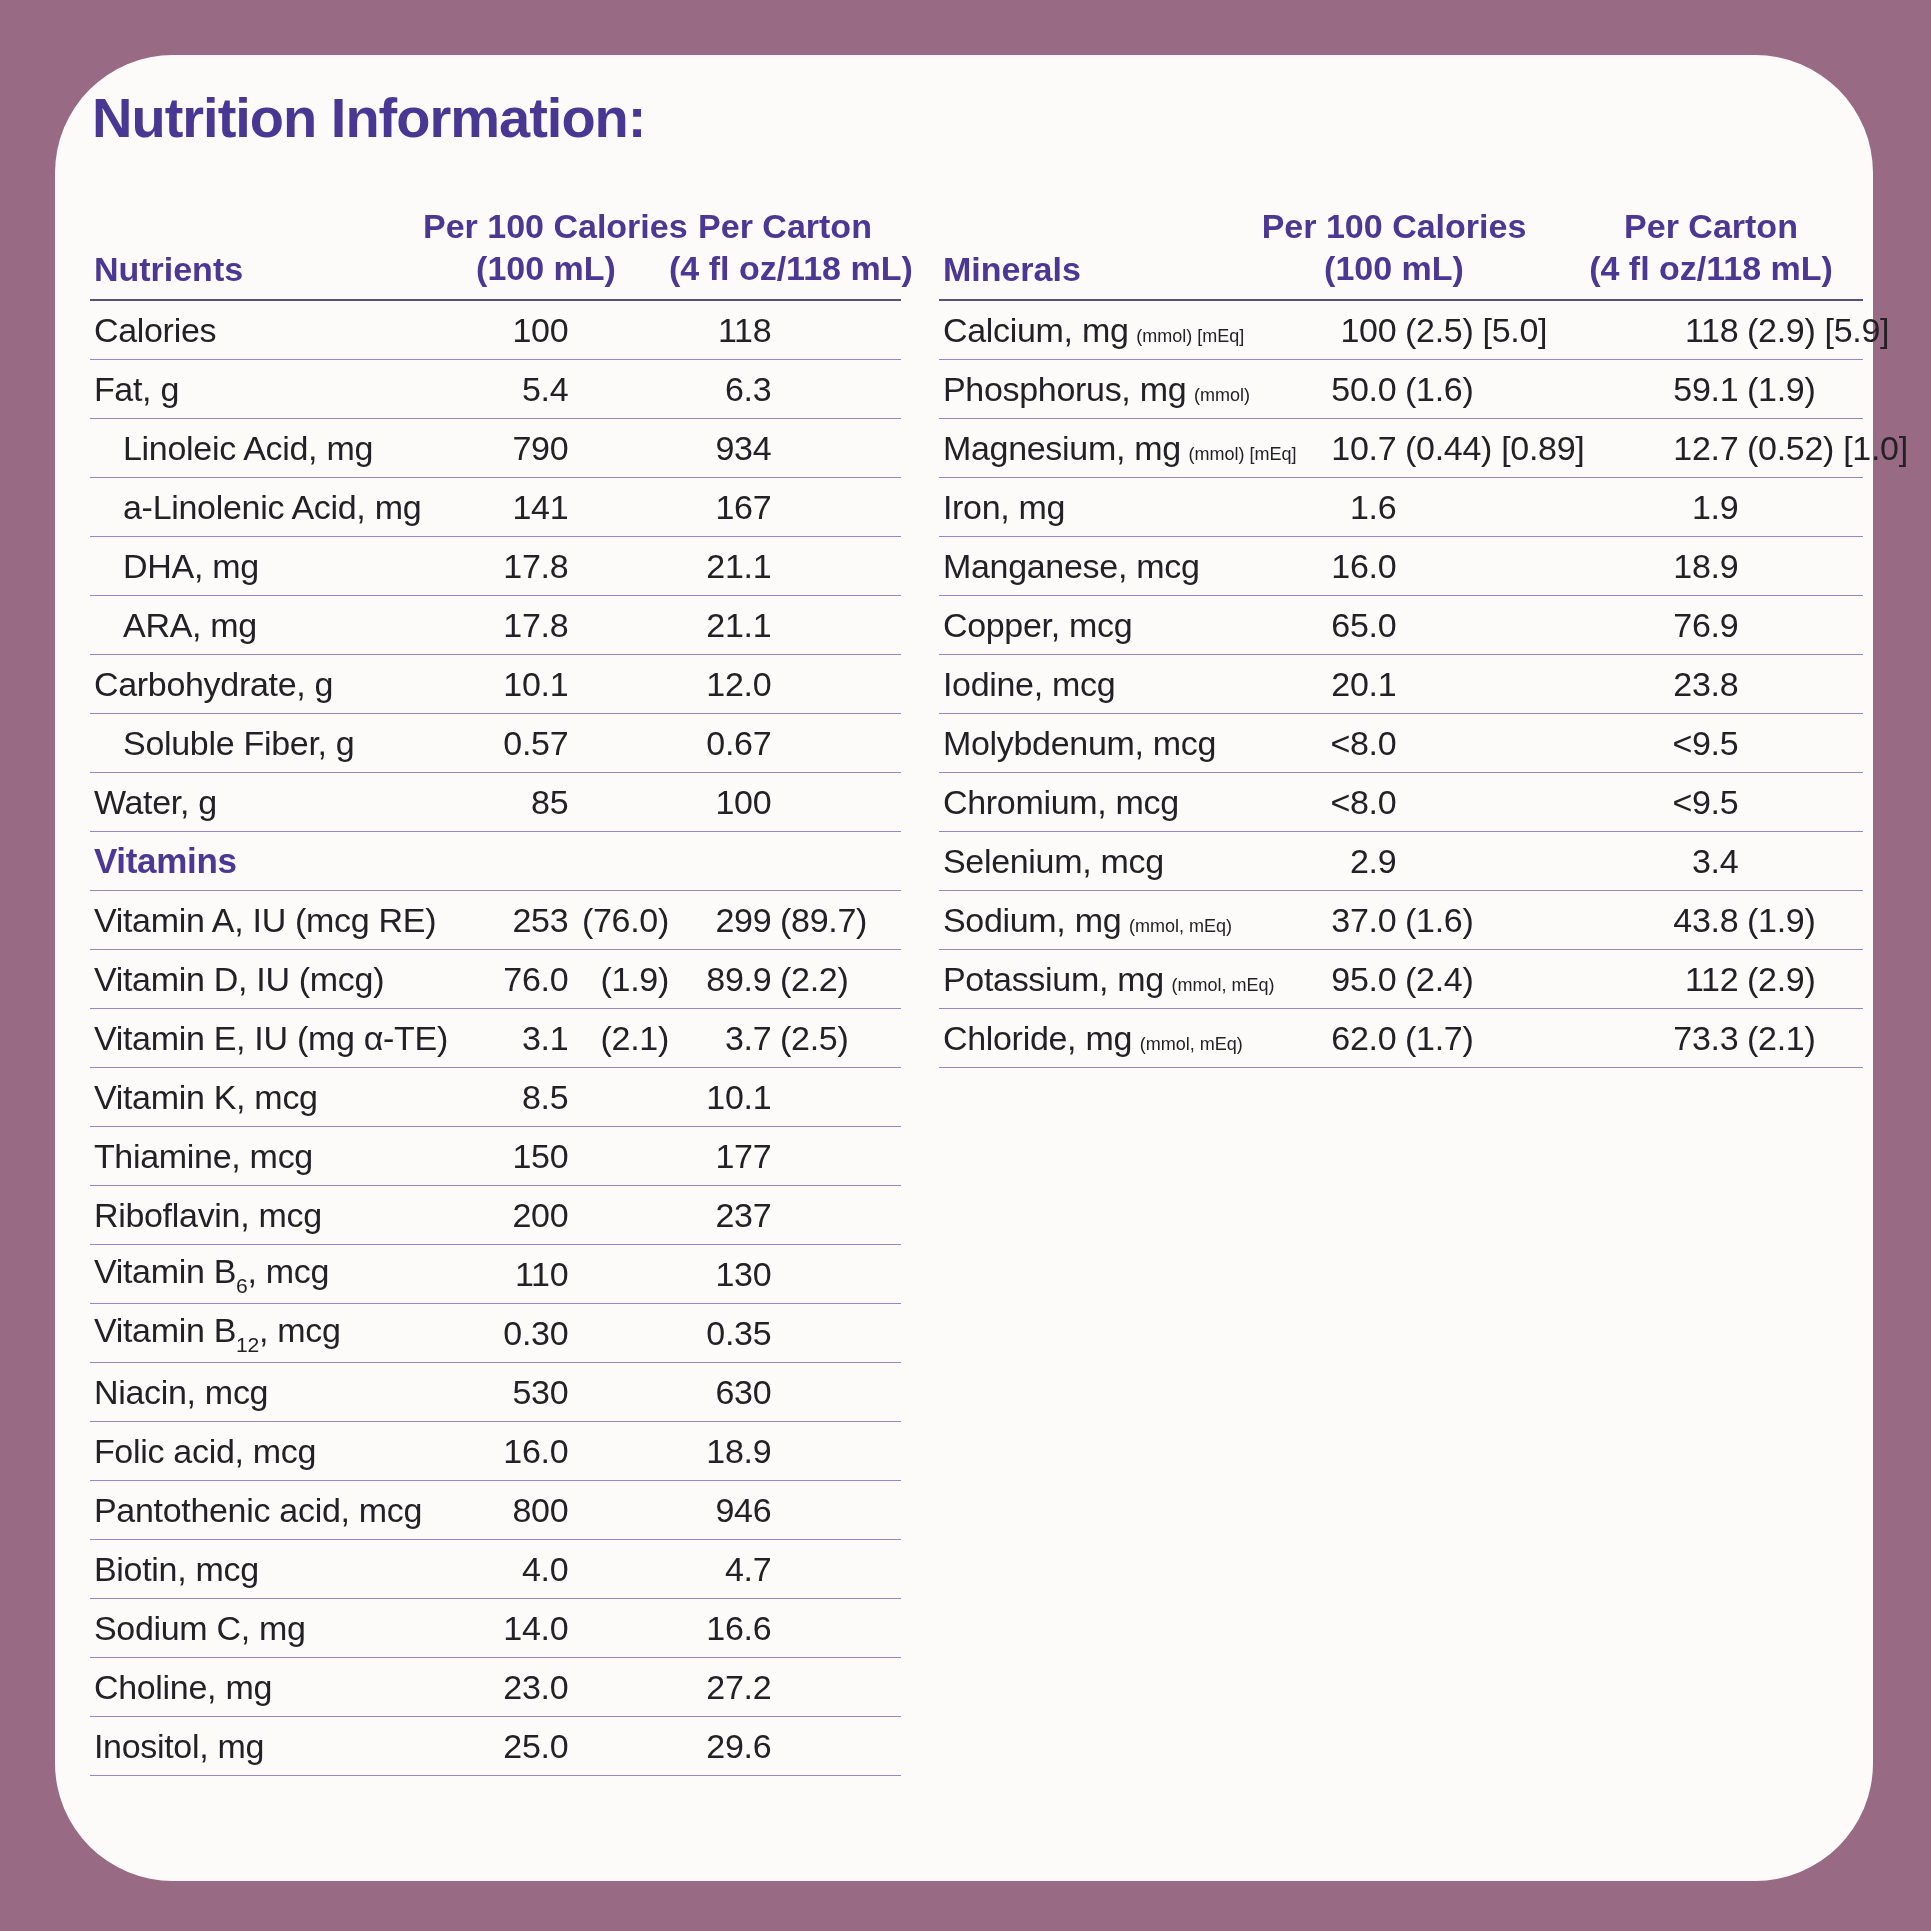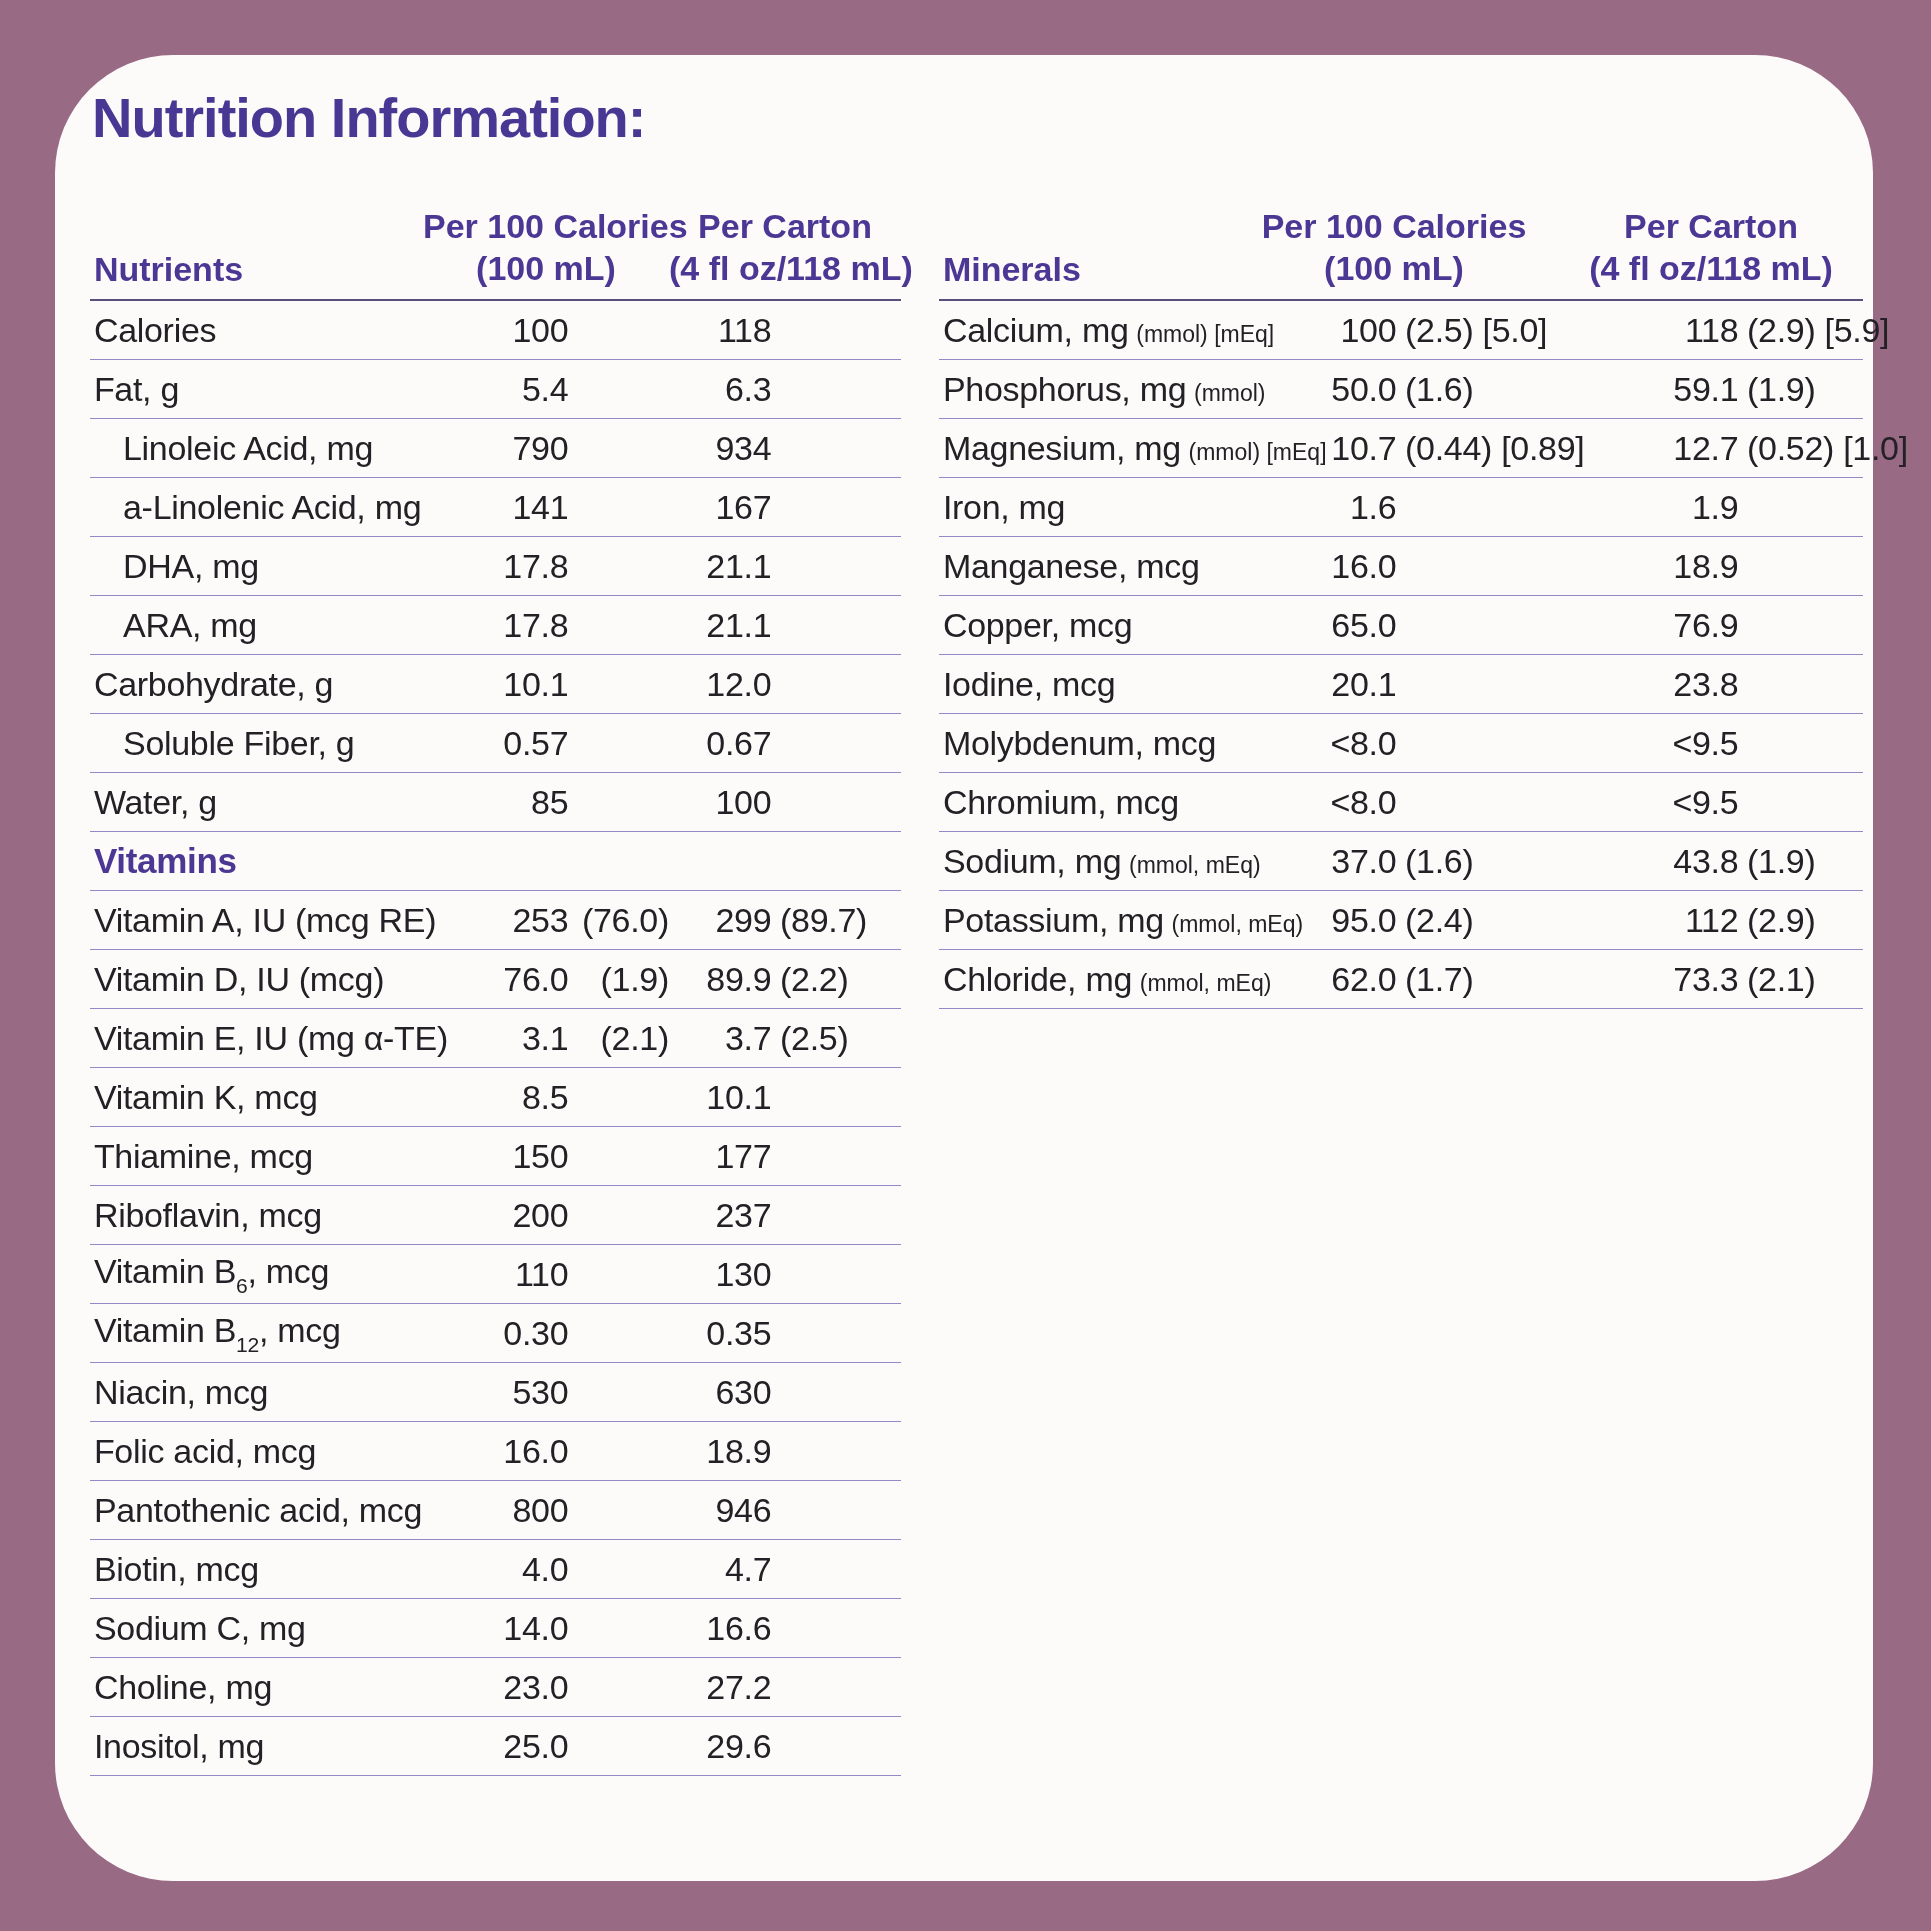--- a/index.html
+++ b/index.html
@@ -34,21 +34,21 @@
   .th-label{padding:0 0 9.7px 3.9px;white-space:nowrap;margin-top:7px;}
   .th-col{text-align:center;padding-bottom:9.7px;line-height:1.22;white-space:nowrap;}
   .row{
     display:grid;height:58px;align-items:center;
     border-bottom:1.9px solid #918ac4;
     font-size:34px;letter-spacing:-0.3px;
   }
   .lbl{padding-left:3.9px;white-space:nowrap;overflow:visible;}
   .lbl.indent{padding-left:33px;}
   .lbl.sec{color:#4a3894;font-weight:bold;font-size:35px;}
-  .lbl .note{font-size:23px;letter-spacing:0;margin-left:7.7px;}
+  .lbl .note{font-size:18px;letter-spacing:0;margin-left:7.7px;}
   .lbl sub{font-size:0.62em;position:relative;top:0.1em;}
   .val{display:flex;align-items:baseline;}
   .val .m{flex:1;text-align:right;white-space:nowrap;}
   .val .x{text-align:left;padding-left:8.7px;white-space:nowrap;overflow:visible;}
   .t-left  .c1 .x{width:92px;text-align:right;}
   .t-left  .c2 .x{width:121px;}
   .t-right .c1 .x{width:154px;}
   .t-right .c2 .x{width:116px;}
 </style>
 </head>
@@ -456,20 +456,31 @@
             <div class="val c1">
               <span class="m">&lt;8.0</span>
               <span class="x"></span>
             </div>
             <div class="val c2">
               <span class="m">&lt;9.5</span>
               <span class="x"></span>
             </div>
           </div>
           <div class="row">
+            <div class="lbl">Selenium, mcg</div>
+            <div class="val c1">
+              <span class="m">2.9</span>
+              <span class="x"></span>
+            </div>
+            <div class="val c2">
+              <span class="m">3.4</span>
+              <span class="x"></span>
+            </div>
+          </div>
+          <div class="row">
             <div class="lbl">Sodium, mg<span class="note">(mmol, mEq)</span></div>
             <div class="val c1">
               <span class="m">37.0</span>
               <span class="x">(1.6)</span>
             </div>
             <div class="val c2">
               <span class="m">43.8</span>
               <span class="x">(1.9)</span>
             </div>
           </div>

